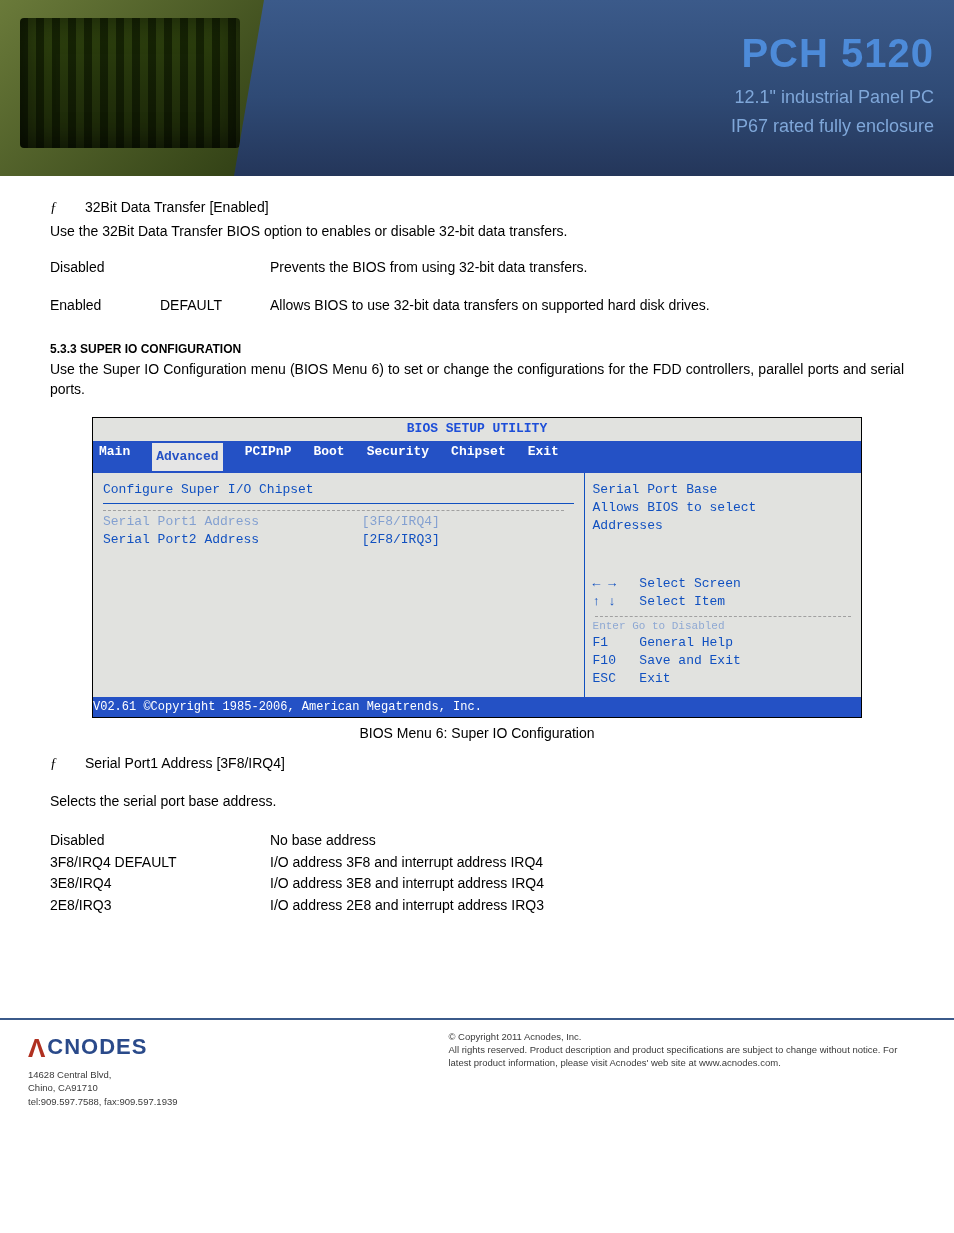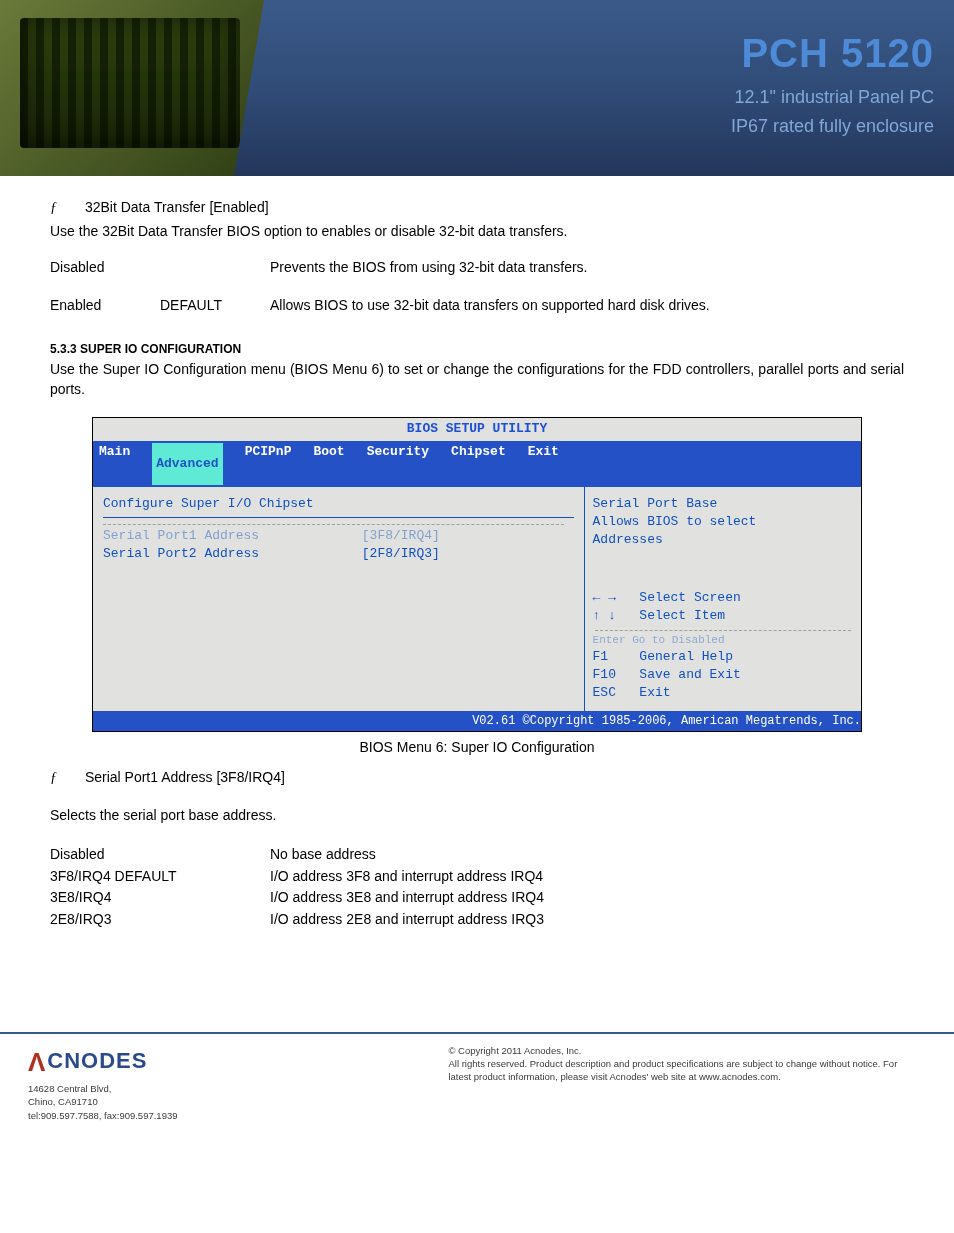--- a/index.html
+++ b/index.html
@@ -101,23 +101,23 @@
   }
   .bios-menu {
     background: #2451c5;
     color: #fff;
     display: flex;
     padding: 2px 6px;
     font-weight: bold;
   }
   .bios-menu span { margin-right: 22px; }
   .bios-menu .sel {
-    background: #5eead4;
+    background: #e5e5e5;
     color: #2451c5;
-    padding: 12px 4px;
+    padding: 5px 4px;
   }
   .bios-body {
     display: flex;
     min-height: 200px;
     justify-content: flex-end;
   }
   .bios-left {
     width: 64%;
     padding: 8px 10px;
     border-right: 1px solid #1050c0;
@@ -139,21 +139,21 @@
     border-top: 1px dashed #a0a0a0;
     margin: 6px 10px 2px 0;
   }
   .dashed-cut-r {
     border-top: 1px dashed #a0a0a0;
     margin: 4px 2px 2px 2px;
   }
   .bios-foot {
     background: #2451c5;
     color: #fff;
-    text-align: right;
+    text-align: left;
     padding: 2px 0;
     font-family: "Courier New", monospace;
     font-size: 12px;
   }
   .bios-caption {
     text-align: center;
     font-weight: normal;
     font-size: 14px;
     margin: 6px 0 10px 0;
   }

